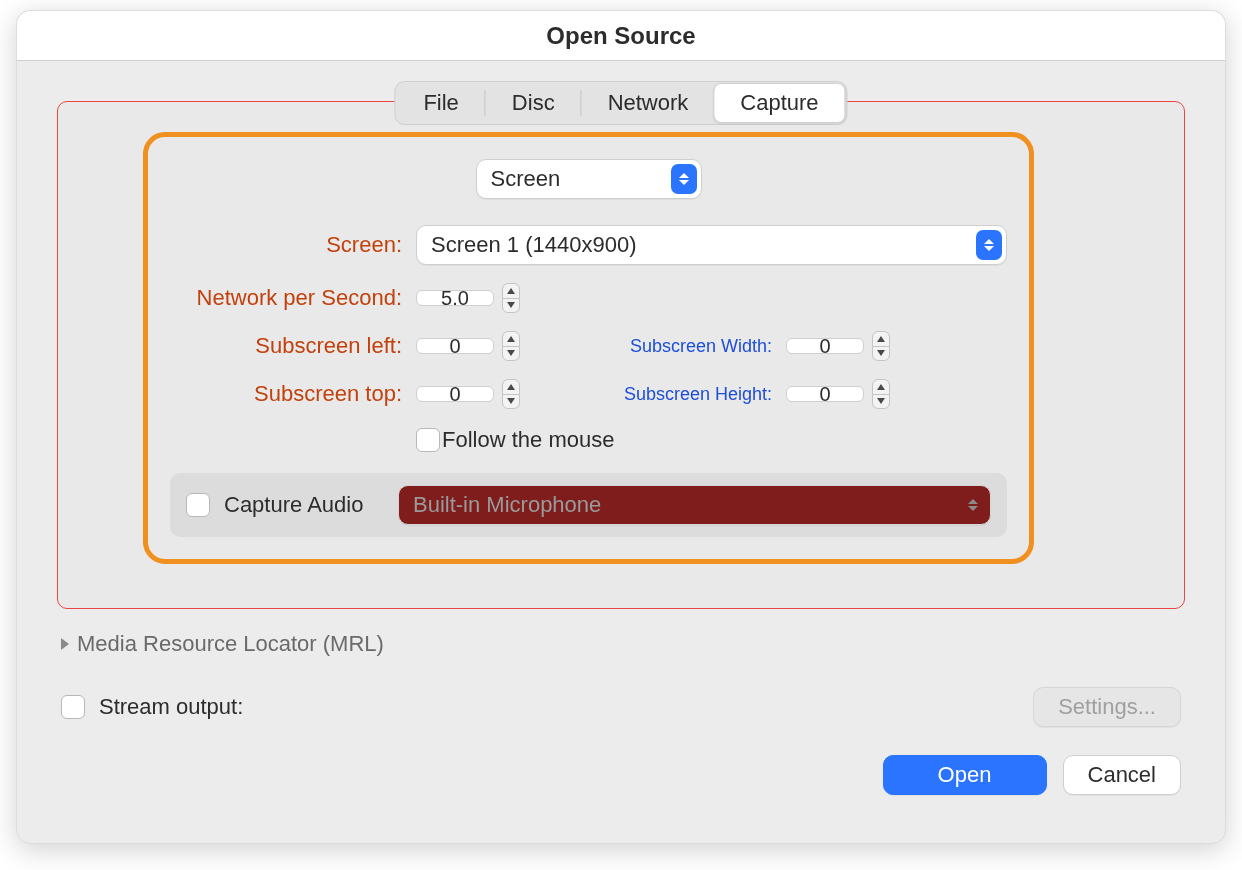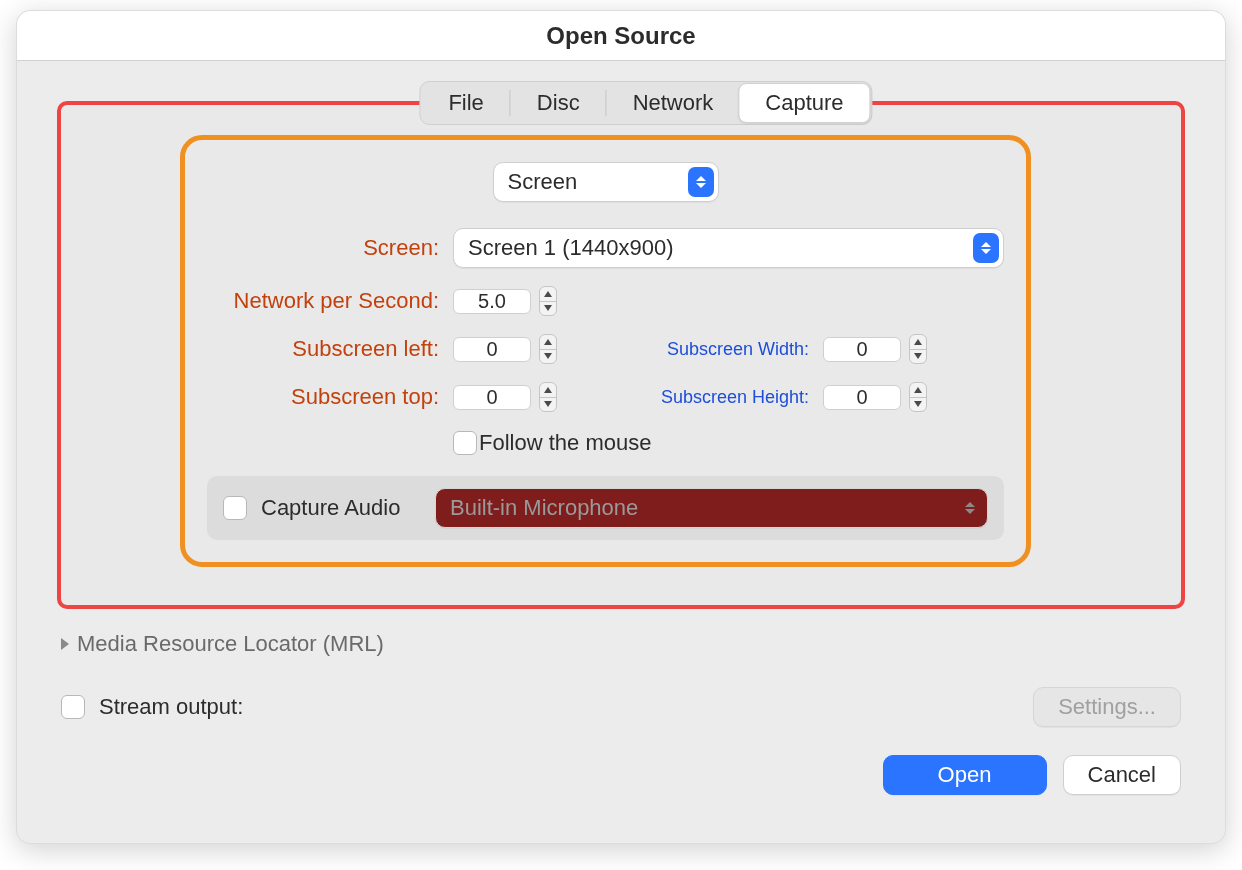--- a/index.html
+++ b/index.html
@@ -1,41 +1,41 @@
 <!DOCTYPE html>
 <html><head>
 <meta charset="utf-8">
 <style>
 * { box-sizing: border-box; margin: 0; padding: 0; }
 html, body { width: 1242px; height: 870px; font-family: -apple-system, "Helvetica Neue", Arial, sans-serif; background: #fff; overflow: hidden; }
 .window { width: 1210px; height: 834px; margin: 10px auto 0 auto; background: #ececec; border-radius: 14px; box-shadow: 0 6px 28px rgba(0,0,0,0.18); border: 1px solid #dcdcdc; display: flex; flex-direction: column; }
 .titlebar { height: 50px; line-height: 50px; text-align: center; font-size: 24px; font-weight: 600; color: #2c2c2c; background: #fff; border-bottom: 1px solid #d0d0d0; border-radius: 14px 14px 0 0; }
 .content { flex: 1; padding: 40px 40px 0 40px; position: relative; }
 .tabbar-wrap { position: relative; height: 0; }
-.tabbar { position: absolute; top: -20px; left: 50%; transform: translateX(-50%); display: flex; background: #e3e3e3; border: 1px solid #cfcfcf; border-radius: 10px; padding: 2px; z-index: 2; margin-left: 25px; }
+.tabbar { position: absolute; top: -20px; left: 50%; transform: translateX(-50%); display: flex; background: #e3e3e3; border: 1px solid #cfcfcf; border-radius: 10px; padding: 2px; z-index: 2; }
 .tab { padding: 6px 26px; font-size: 22px; color: #2c2c2c; border-radius: 8px; position: relative; cursor: default; }
 .tab.active { background: #fff; box-shadow: 0 1px 2px rgba(0,0,0,0.08); border: 1px solid #d0d0d0; margin: -1px; }
 .tab-sep { width: 1px; background: #c6c6c6; margin: 6px 0; align-self: stretch; }
-.panel { border: 4px solid #ef4444; border-radius: 10px; background: #e9e9e9; padding: 30px 150px 28px 119px; position: relative; min-height: 508px; }
+.panel { border: 1px solid #ef4444; border-radius: 10px; background: #e9e9e9; padding: 30px 150px 28px 85px; position: relative; min-height: 508px; }
 .orange-box { position: relative; border: 5px solid #f09021; border-radius: 22px; padding: 22px 22px 22px 22px; }
 .row-center { display: flex; justify-content: center; margin-bottom: 26px; }
 .select { display: inline-flex; align-items: center; justify-content: space-between; background: #fff; border: 1px solid #cfcfcf; border-radius: 10px; height: 40px; padding: 0 4px 0 14px; font-size: 22px; color: #2c2c2c; box-shadow: 0 1px 1px rgba(0,0,0,0.05); }
 .select .caret { width: 26px; height: 30px; border-radius: 7px; background: #2a74ff; display: inline-flex; flex-direction: column; align-items: center; justify-content: center; gap: 2px; margin-left: 10px; }
 .select .caret .up, .select .caret .down { width: 0; height: 0; border-left: 5px solid transparent; border-right: 5px solid transparent; }
 .select .caret .up { border-bottom: 5px solid #fff; }
 .select .caret .down { border-top: 5px solid #fff; }
 .select.disabled { background: #7f1d1d; color: #9a9a9a; border-color: #d6d6d6; }
 .select.disabled .caret { background: transparent; }
 .select.disabled .caret .up { border-bottom-color: #8a8a8a; }
 .select.disabled .caret .down { border-top-color: #8a8a8a; }
 .form-area { display: grid; grid-template-columns: 246px 130px 240px 130px; row-gap: 18px; column-gap: 0; align-items: center; }
 .lbl { text-align: right; padding-right: 14px; font-size: 22px; color: #c2410c; white-space: nowrap; }
 .lbl2 { text-align: right; padding-right: 14px; font-size: 18px; color: #1d4ed8; white-space: nowrap; }
 .num-wrap { display: flex; align-items: center; gap: 8px; }
-.num-input { width: 78px; height: 25px; background: #fff; border: 1px solid #cfcfcf; border-radius: 6px; text-align: center; font-size: 20px; color: #2c2c2c; }
+.num-input { width: 78px; height: 16px; background: #fff; border: 1px solid #cfcfcf; border-radius: 6px; text-align: center; font-size: 20px; color: #2c2c2c; }
 .stepper { width: 18px; height: 30px; border: 1px solid #c5c5c5; border-radius: 6px; background: #f3f3f3; display: flex; flex-direction: column; }
 .stepper .s-up, .stepper .s-down { flex: 1; display: flex; align-items: center; justify-content: center; }
 .stepper .s-up { border-bottom: 1px solid #c5c5c5; }
 .stepper svg { width: 8px; height: 6px; }
 .screen-row { display: flex; align-items: center; margin-bottom: 18px; }
 .screen-row .lbl { width: 246px; }
 .screen-select { flex: 1; }
 .follow-row { grid-column: 1 / 5; display: flex; align-items: center; justify-content: flex-start; padding-left: 246px; gap: 2px; }
 .checkbox { width: 24px; height: 24px; border: 1px solid #b8b8b8; border-radius: 6px; background: #fff; }
 .chk-lbl { font-size: 22px; color: #2c2c2c; }

